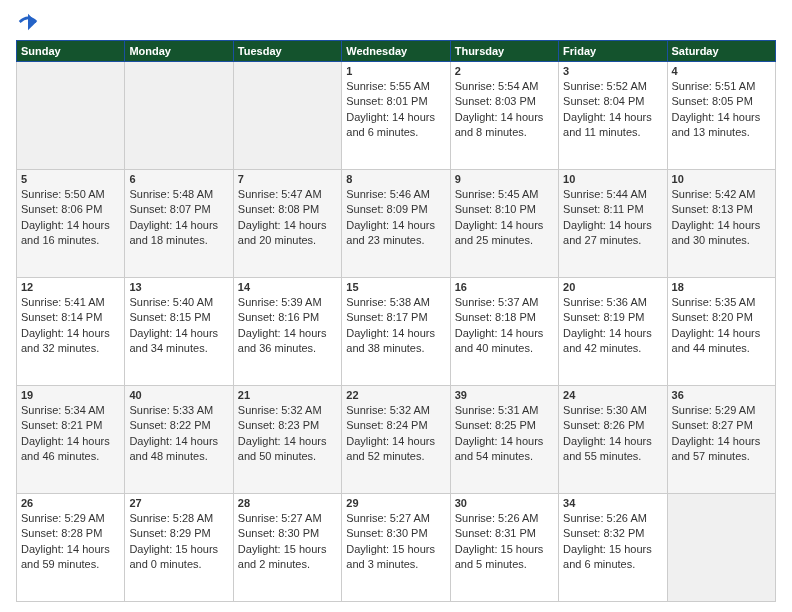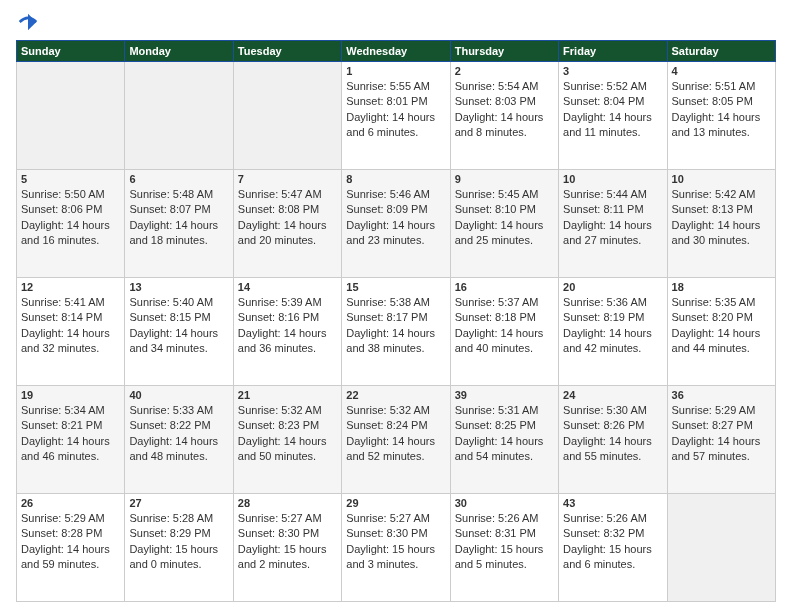--- a/index.html
+++ b/index.html
@@ -268,20 +268,20 @@
           </td>
           <td>
             <div class="day-number">29</div>
             <div class="day-info">Sunrise: 5:27 AM<br>Sunset: 8:30 PM<br>Daylight: 15 hours<br>and 3 minutes.</div>
           </td>
           <td>
             <div class="day-number">30</div>
             <div class="day-info">Sunrise: 5:26 AM<br>Sunset: 8:31 PM<br>Daylight: 15 hours<br>and 5 minutes.</div>
           </td>
           <td>
-            <div class="day-number">43</div>
+            <div class="day-number">34</div>
             <div class="day-info">Sunrise: 5:26 AM<br>Sunset: 8:32 PM<br>Daylight: 15 hours<br>and 6 minutes.</div>
           </td>
           <td class="empty"></td>
         </tr>
       </tbody>
   </table>
 </div>
 
 </body></html>

